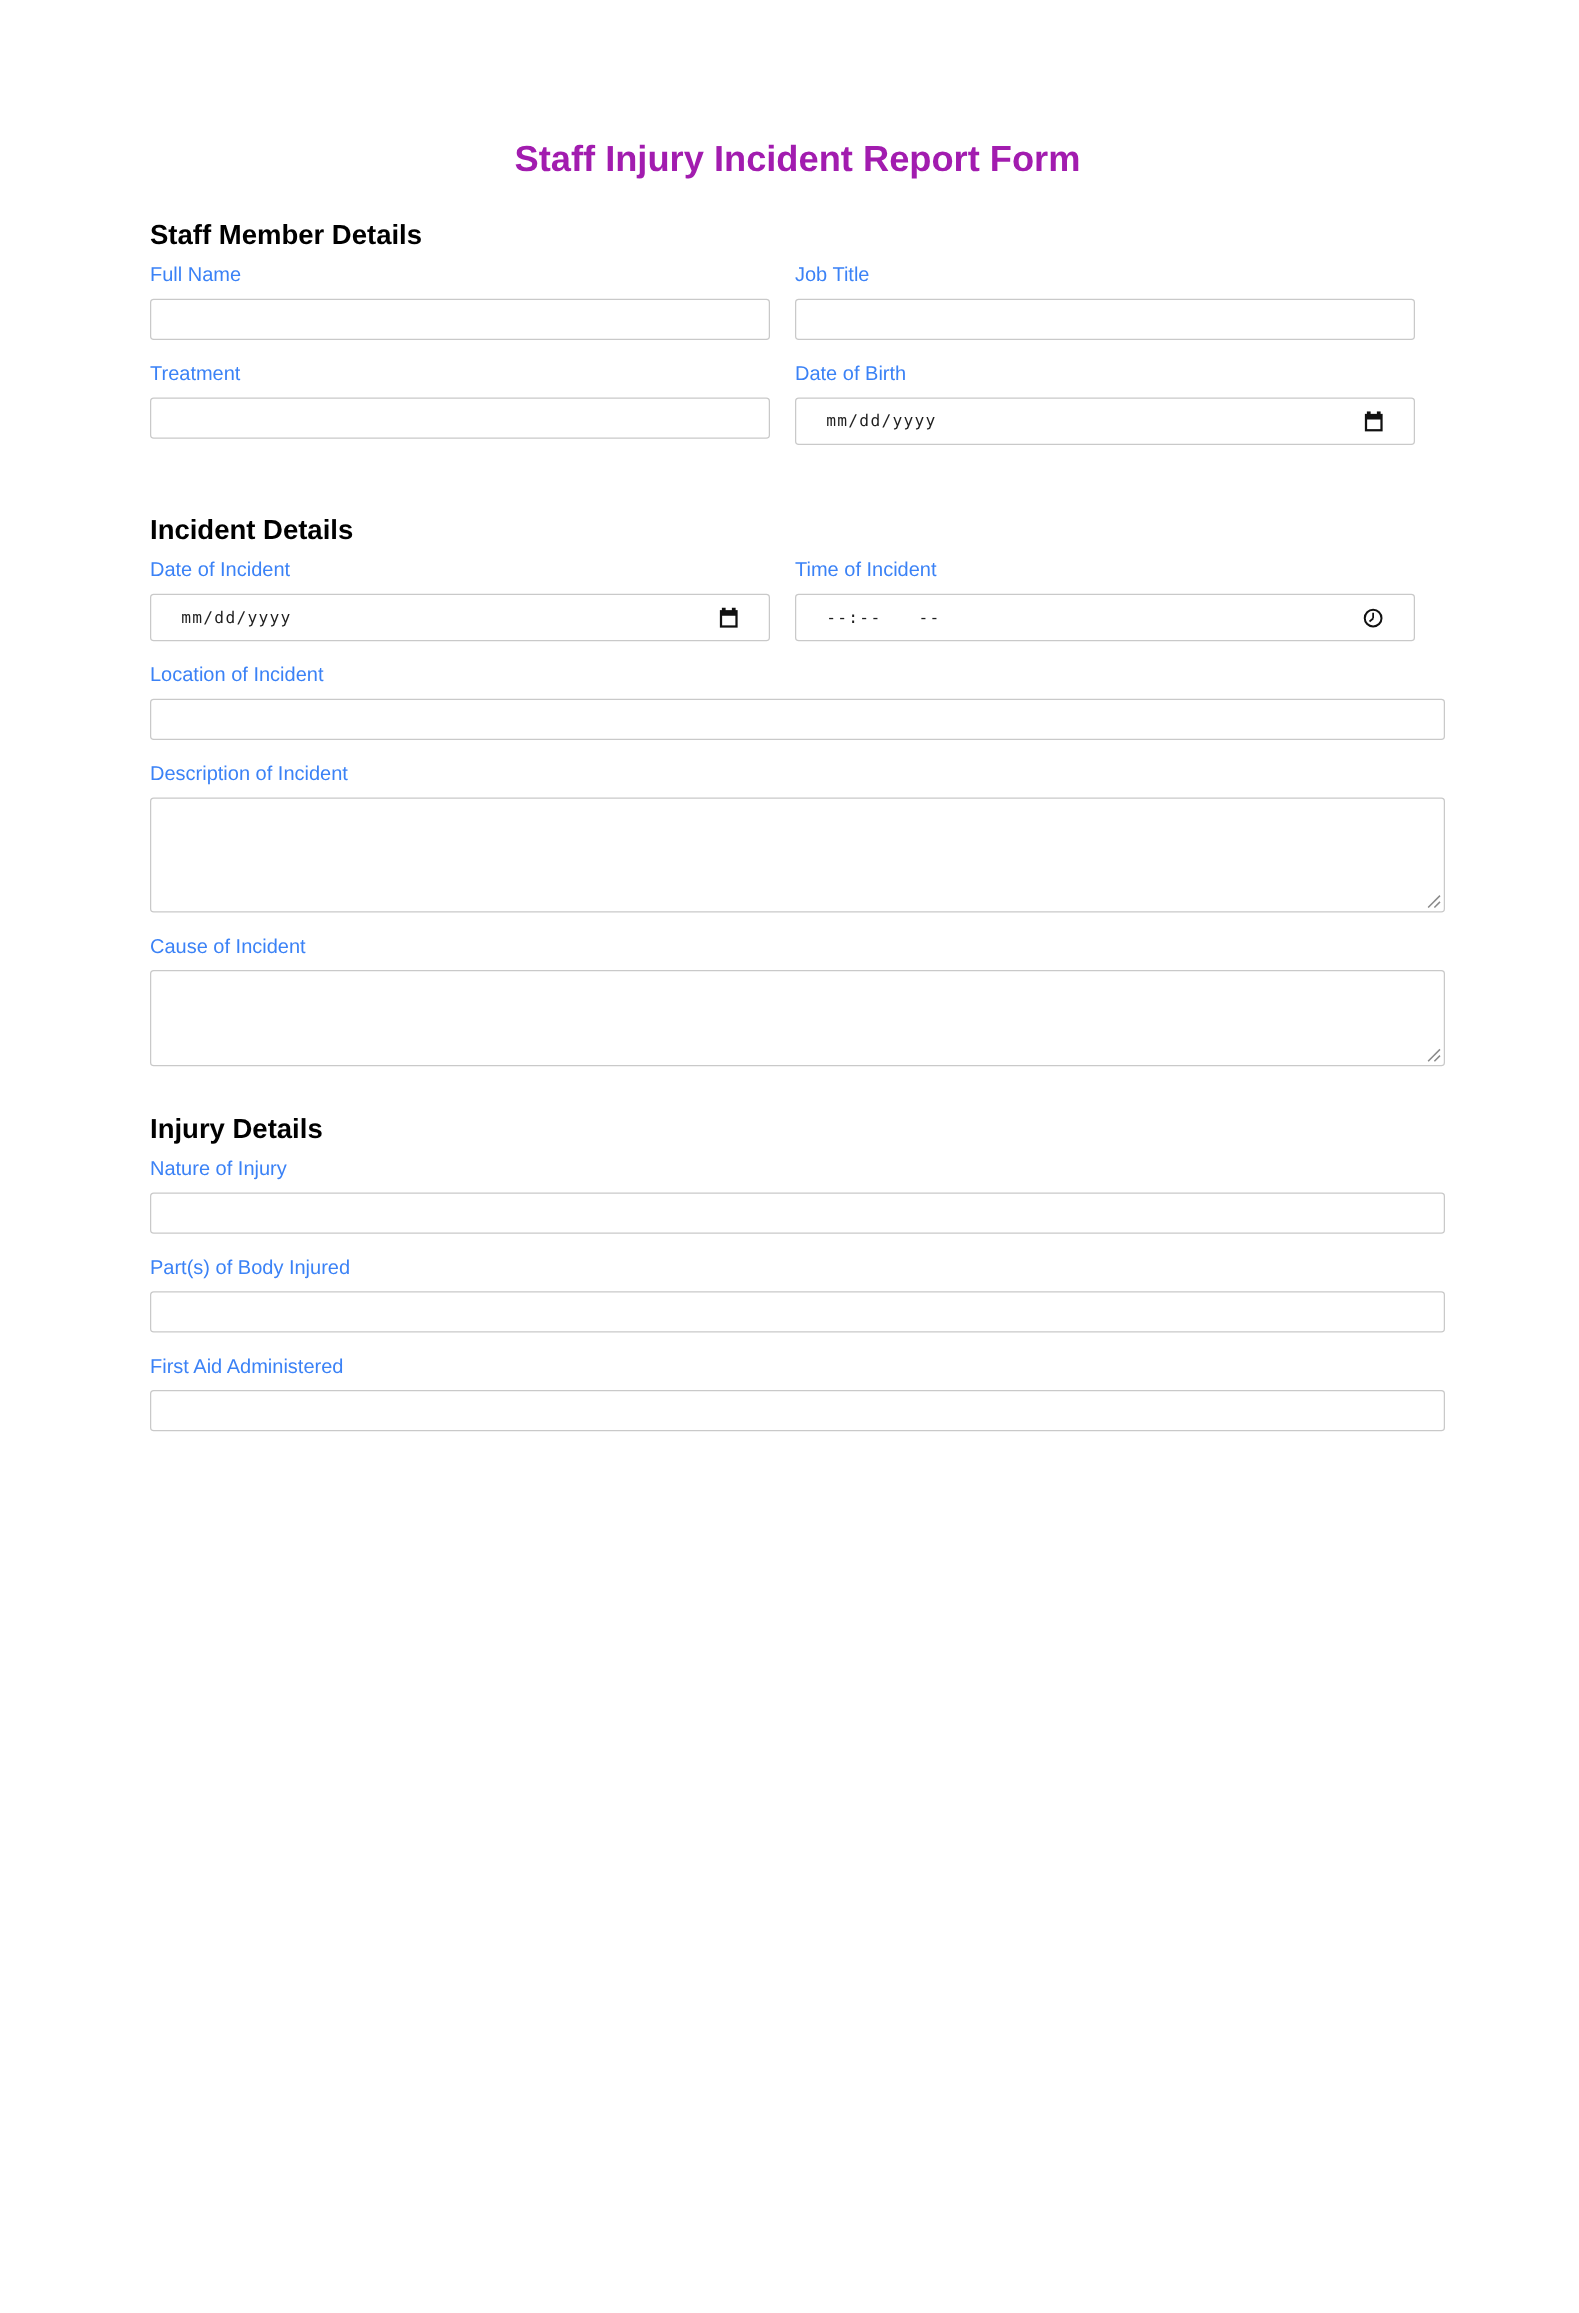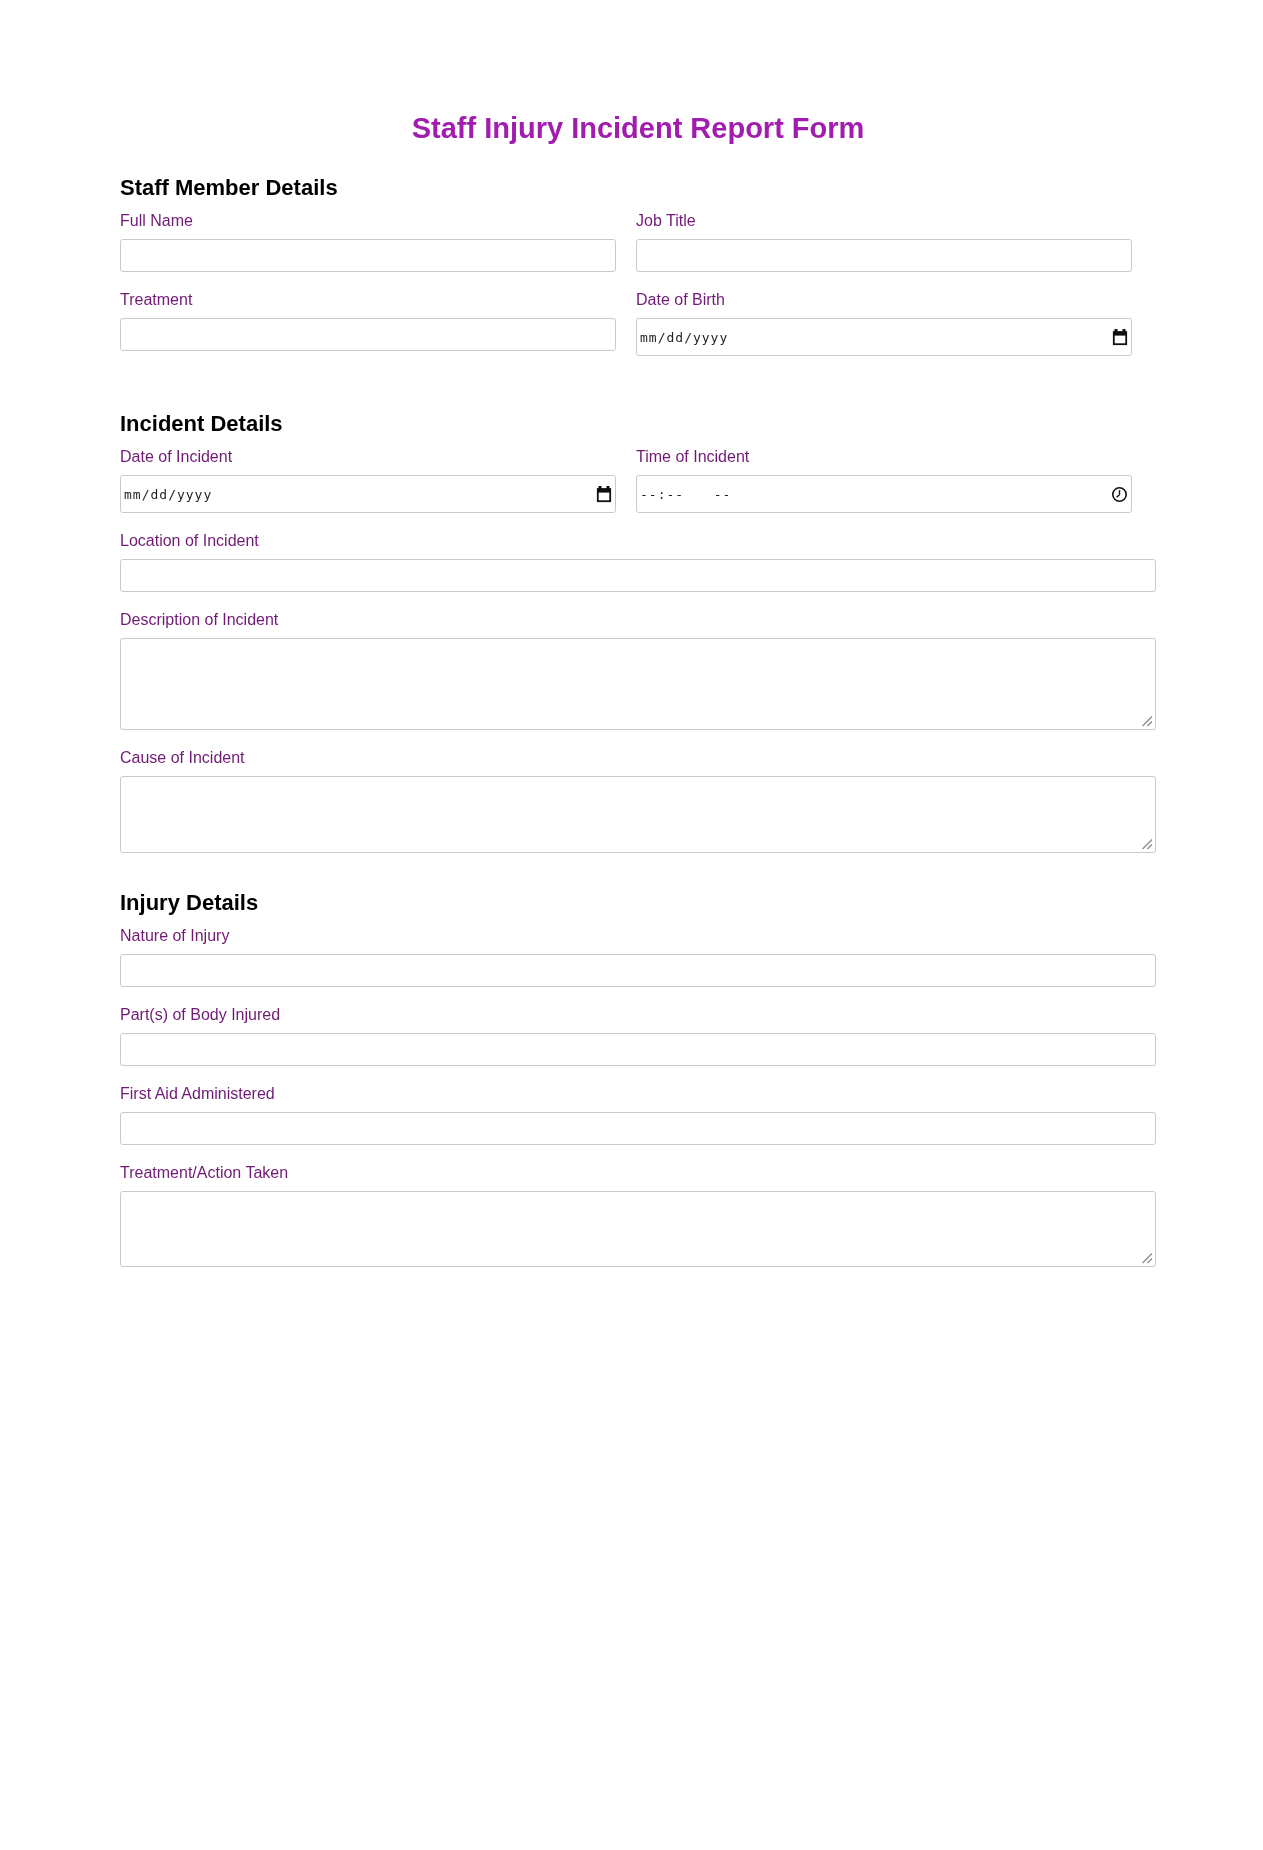--- a/index.html
+++ b/index.html
@@ -39,39 +39,39 @@
     grid-template-columns: 1fr 1fr;
     column-gap: 20px;
     width: calc(100% - 24px);
   }
   .field { margin-bottom: 18px; }
   .label {
     display: block;
     font-size: 16px;
     line-height: 19px;
     margin-bottom: 9px;
-    color: #701a75;
+    color: #3b82f6;
   }
   .input {
     box-sizing: border-box;
     width: 100%;
     border: 1px solid #c9c9c9;
     border-radius: 3px;
     background: #ffffff;
     font-family: "Liberation Sans", sans-serif;
     font-size: 14px;
     color: #1a1a1a;
     outline: none;
   }
   input.input { height: 33px; padding: 0 10px; }
   .picker {
     height: 38px;
     display: flex;
     align-items: center;
-    padding: 0 3px;
+    padding: 0 24px;
     cursor: default;
     text-align: center;
   }
   .picker-text {
     font-family: "DejaVu Sans Mono", monospace;
     font-size: 13px;
     letter-spacing: 1px;
     color: #1f1f1f;
     white-space: pre;
   }
@@ -205,26 +205,16 @@
       <div class="field">
         <label class="label">Part(s) of Body Injured</label>
         <input class="input" type="text" value="" style="">
       </div>
 
       <div class="field">
         <label class="label">First Aid Administered</label>
         <input class="input" type="text" value="" style="">
       </div>
 
-      <div class="field">
-        <label class="label">Treatment/Action Taken</label>
-        <div class="ta-wrap">
-          <textarea class="input ta-treatment" style=""></textarea>
-          <svg class="grip" width="12" height="12" viewBox="0 0 12 12">
-            <line x1="11" y1="1.5" x2="1.5" y2="11" stroke="#8a8a8a" stroke-width="1.2"></line>
-            <line x1="11" y1="6.5" x2="6.5" y2="11" stroke="#8a8a8a" stroke-width="1.2"></line>
-          </svg>
-        </div>
-      </div>
     </section>
 
   </form>
 </div>
 
 </body></html>

